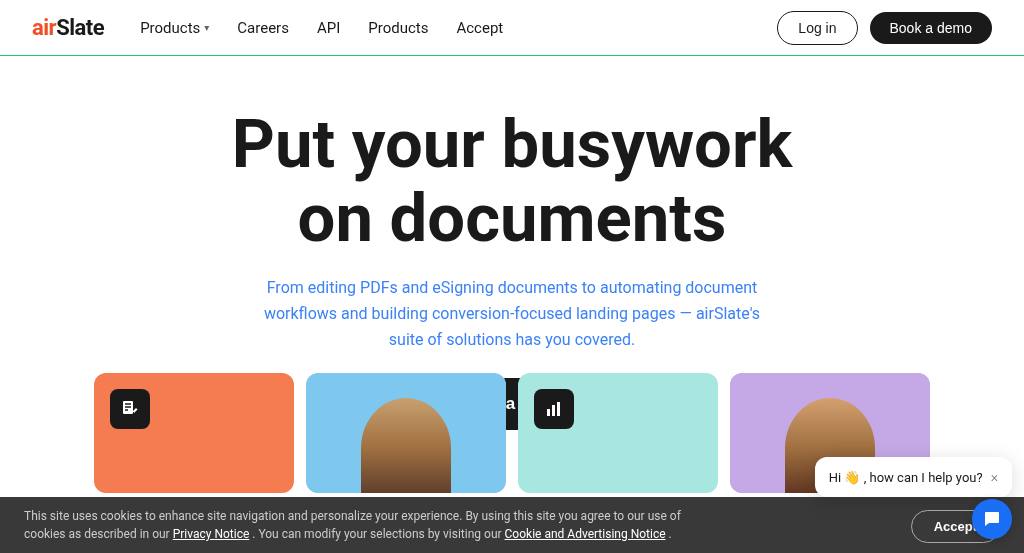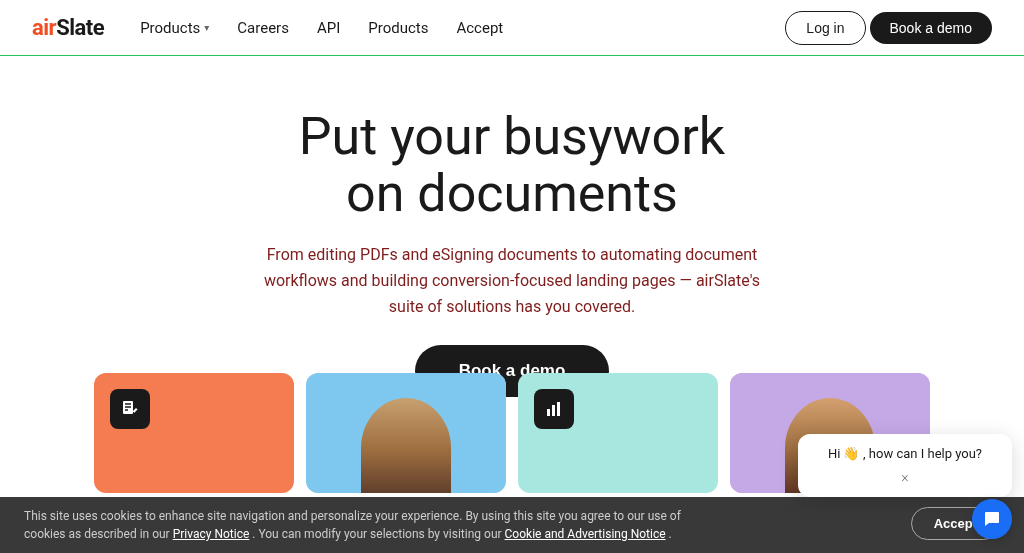--- a/index.html
+++ b/index.html
@@ -38,21 +38,21 @@
       align-items: center;
       gap: 4px;
     }
     .nav-link .chevron {
       font-size: 10px;
       color: #666;
     }
     .nav-actions {
       display: flex;
       align-items: center;
-      gap: 4px;
+      gap: 12px;
     }
     .btn-login {
       padding: 8px 20px;
       border: 1.5px solid #1a1a1a;
       border-radius: 20px;
       background: transparent;
       font-size: 14px;
       font-weight: 500;
       cursor: pointer;
       color: #1a1a1a;
@@ -70,30 +70,30 @@
 
     
     .hero {
       display: flex;
       flex-direction: column;
       align-items: center;
       padding-top: 52px;
       text-align: center;
     }
     .hero-title {
-      font-size: 52px;
-      font-weight: 400;
+      font-size: 67px;
+      font-weight: 700;
       color: #1a1a1a;
       line-height: 1.1;
       max-width: 700px;
       margin-bottom: 20px;
     }
     .hero-subtitle {
       font-size: 16px;
-      color: #7f1d1d;
+      color: #3b82f6;
       max-width: 500px;
       line-height: 1.6;
       margin-bottom: 26px;
     }
     .btn-demo-hero {
       padding: 16px 44px;
       border-radius: 32px;
       background: #1a1a1a;
       color: #fff;
       font-size: 17px;
@@ -147,21 +147,21 @@
     .cookie-banner {
       position: absolute;
       bottom: 0;
       left: 0;
       right: 0;
       background: rgba(40, 40, 40, 0.92);
       color: #ccc;
       font-size: 12px;
       padding: 10px 24px;
       display: flex;
-      align-items: flex-start;
+      align-items: flex-end;
       justify-content: space-between;
       gap: 16px;
       z-index: 100;
     }
     .cookie-text {
       max-width: 700px;
       line-height: 1.5;
       color: #ccc;
     }
     .cookie-text a { color: #fff; text-decoration: underline; }
@@ -178,27 +178,26 @@
     }
 
     
     .chat-widget {
       position: absolute;
       bottom: 56px;
       right: 12px;
       background: #fff;
       border-radius: 12px;
       box-shadow: 0 4px 20px rgba(0,0,0,0.15);
-      padding: 12px 30px;
+      padding: 12px 14px;
       display: flex;
       align-items: center;
       gap: 8px;
       z-index: 200;
       max-width: 240px;
-      flex-direction: column;
     }
     .chat-text {
       font-size: 13px;
       color: #1a1a1a;
       white-space: nowrap;
     }
     .chat-close {
       color: #666;
       font-size: 14px;
       cursor: pointer;

